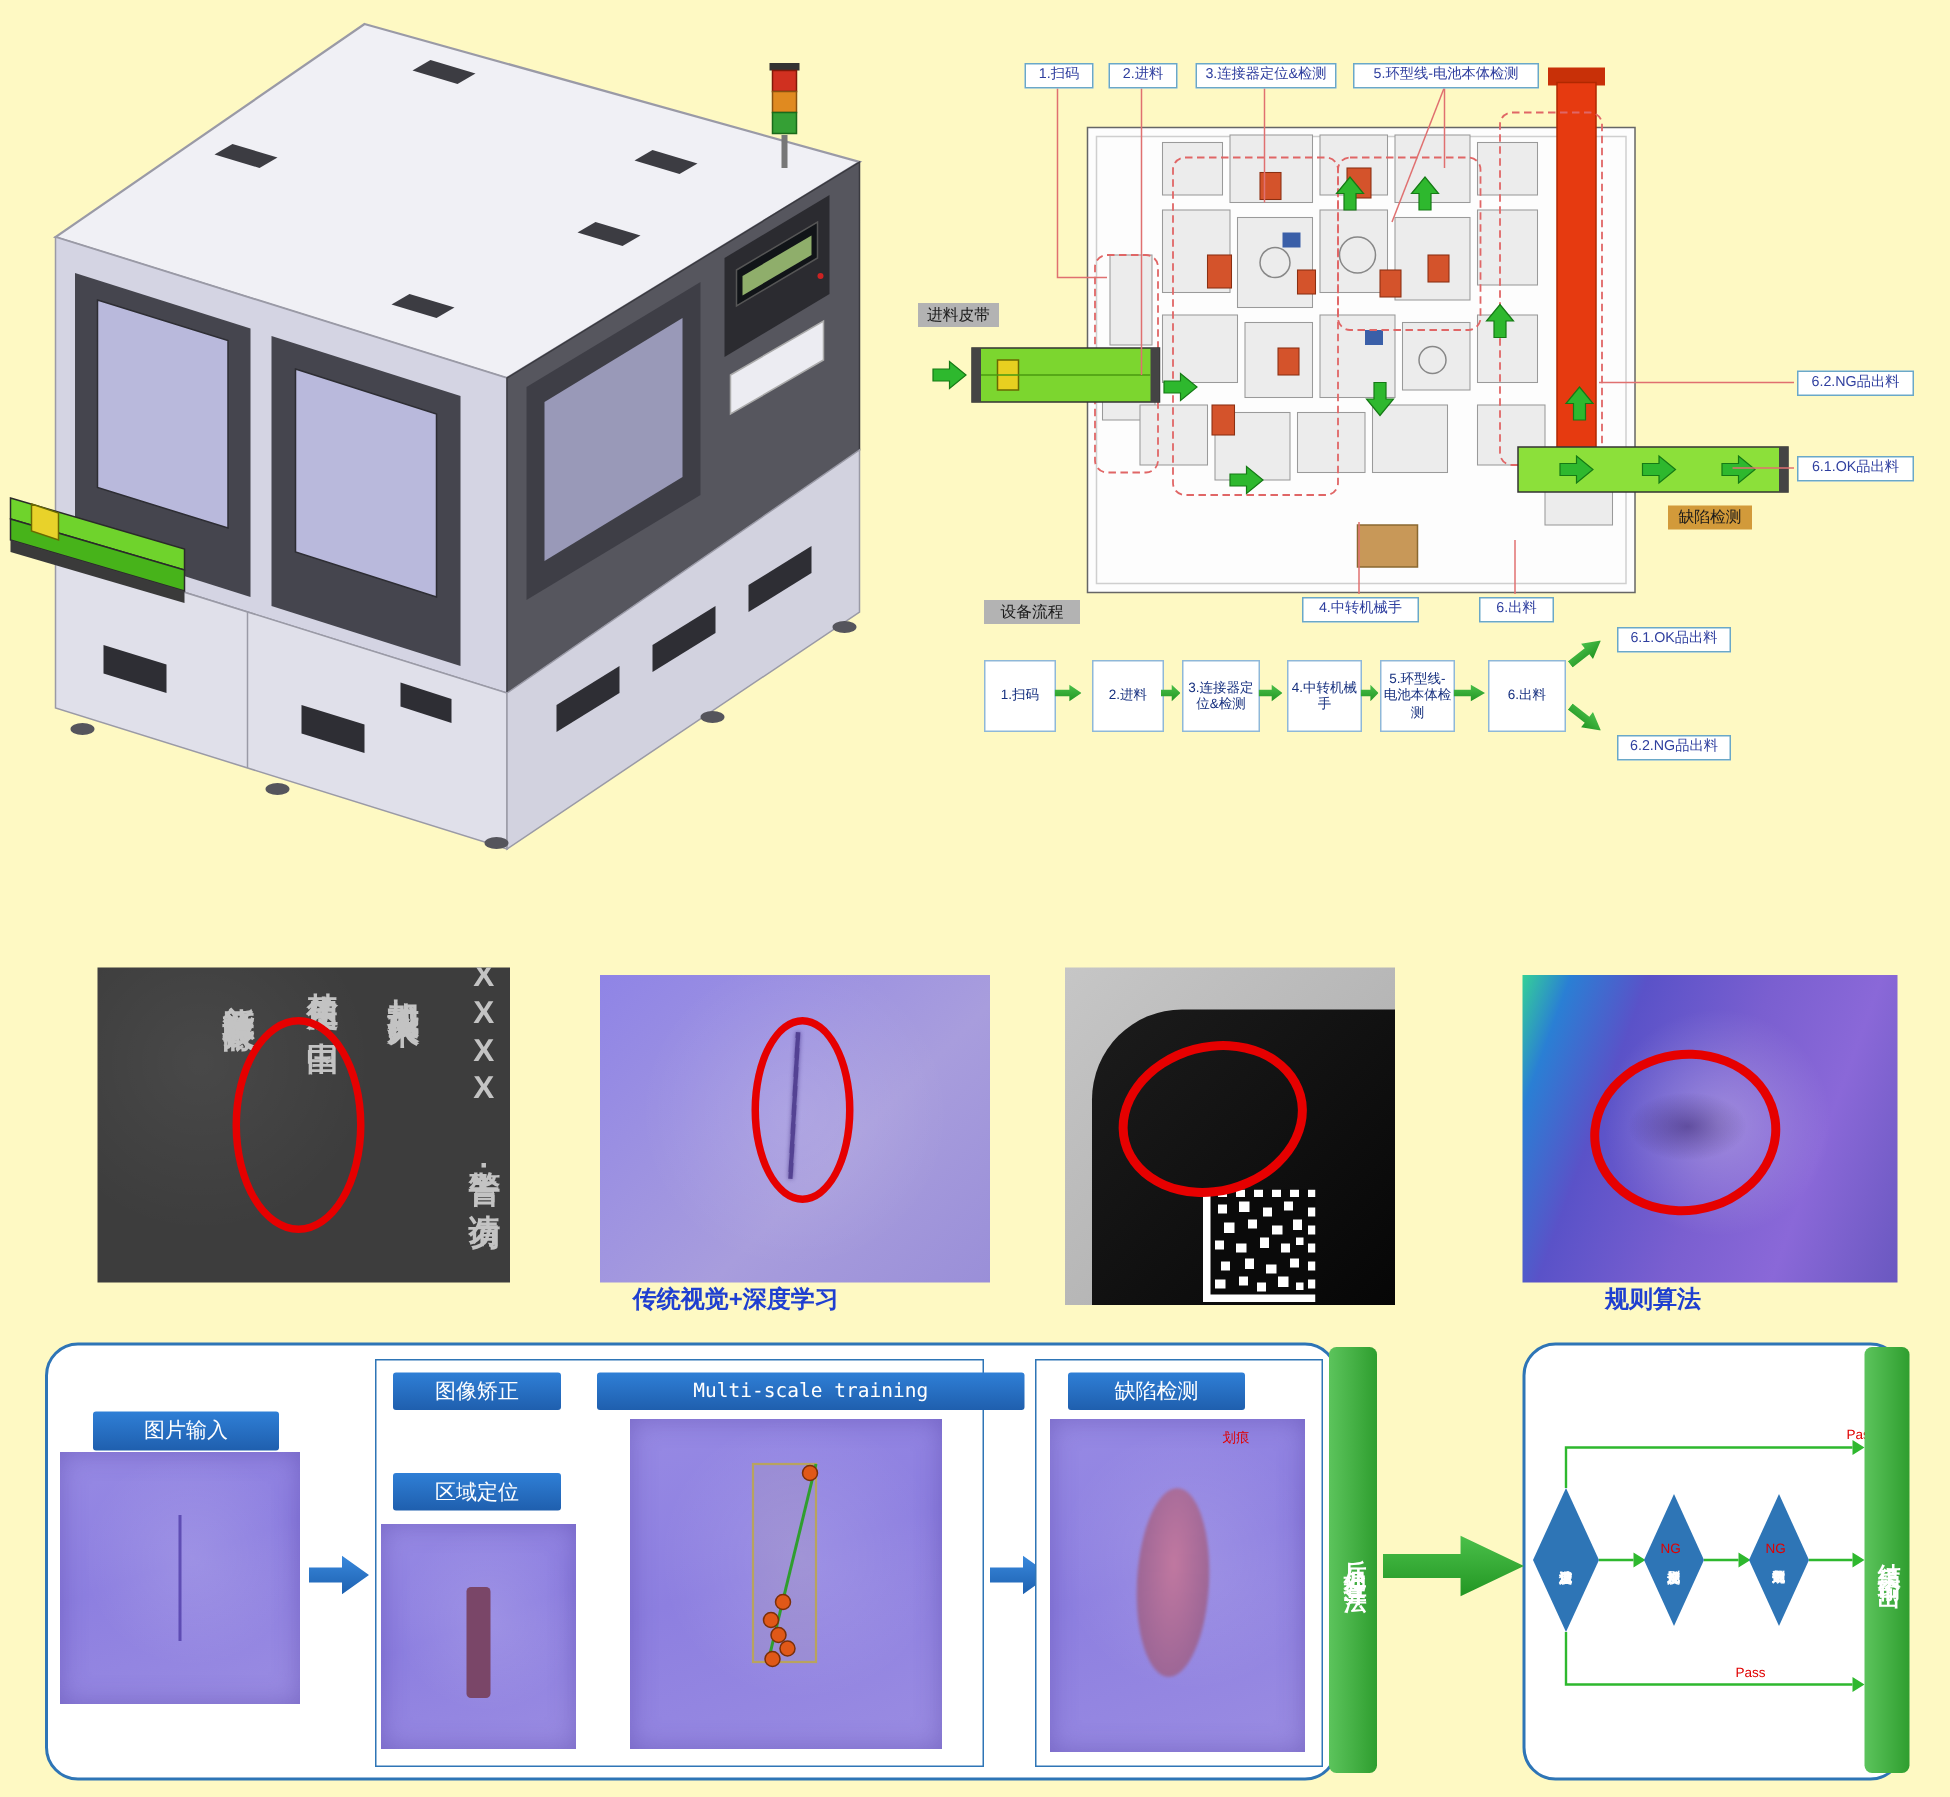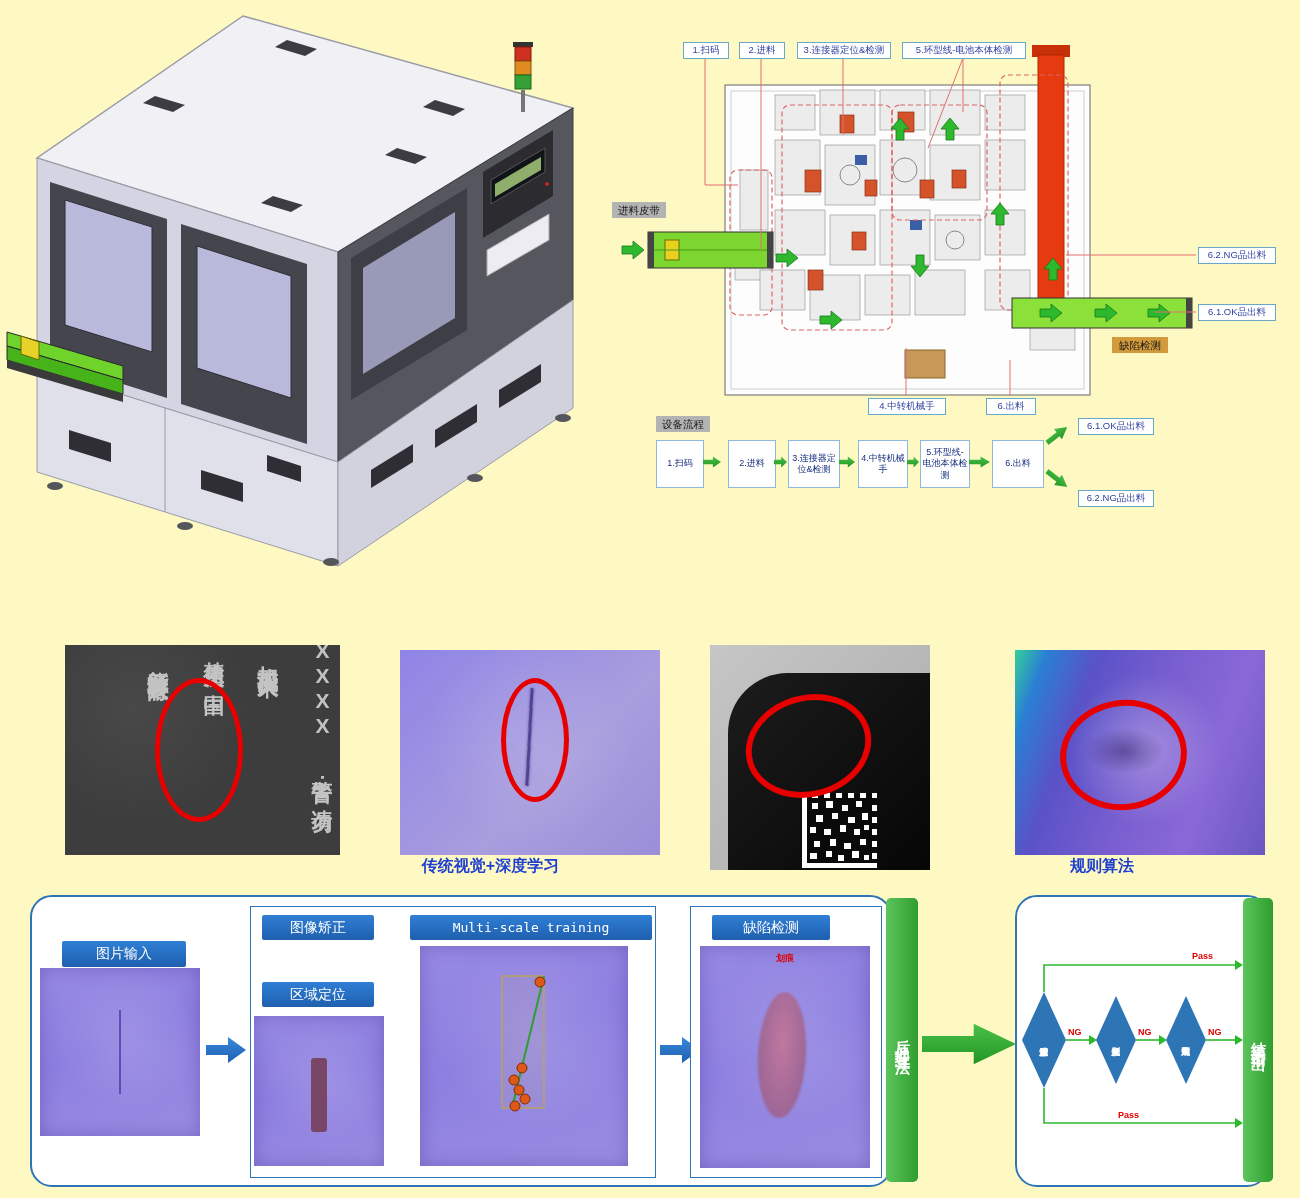--- a/index.html
+++ b/index.html
@@ -40,21 +40,21 @@
   .greenbar span{writing-mode:vertical-rl;text-orientation:upright;font-size:15px;font-weight:bold;
                  letter-spacing:5px;}
   .purpimg{position:absolute;background:
       radial-gradient(circle at 55% 42%,rgba(255,255,255,.14),transparent 55%),
       linear-gradient(160deg,#978ae4,#8d7fe0 45%,#9a8ce2);
       box-shadow:inset 0 0 18px rgba(60,40,140,.35);}
   .diamond{position:absolute;background:#2e75b6;display:flex;align-items:center;justify-content:center;
            clip-path:polygon(50% 0,100% 50%,50% 100%,0 50%);}
   .diamond span{writing-mode:vertical-rl;text-orientation:upright;color:#fff;font-size:8.5px;
                 font-weight:bold;line-height:1;}
-  .tagred{position:absolute;color:#e00000;font-size:9px;font-weight:bold;}
+  .tagred{position:absolute;color:#e00000;font-size:9px;font-weight:normal;padding-left:39px;}
 </style>
 </head>
 <body>
 
 <div class="page">
 
   <div class="abs" style="left:5px;top:0;width:590px;height:570px">
     <svg viewBox="0 0 590 570" width="590" height="570">
 
       <polygon points="238,16 568,108 333,252 32,158" fill="#f0f0f5" stroke="#9a9aa6" stroke-width="1.5"></polygon>
@@ -233,21 +233,21 @@
     <div class="callout" style="left:73px;top:22px;width:44px">1.扫码</div>
     <div class="callout" style="left:129px;top:22px;width:44px">2.进料</div>
     <div class="callout" style="left:187px;top:22px;width:92px">3.连接器定位&amp;检测</div>
     <div class="callout" style="left:292px;top:22px;width:122px">5.环型线-电池本体检测</div>
     <div class="graylab" style="left:2px;top:182px;width:54px">进料皮带</div>
     <div class="callout" style="left:588px;top:227px;width:76px">6.2.NG品出料</div>
     <div class="callout" style="left:588px;top:284px;width:76px">6.1.OK品出料</div>
     <div class="tanlab" style="left:502px;top:317px;width:56px">缺陷检测</div>
     <div class="callout" style="left:258px;top:378px;width:76px">4.中转机械手</div>
     <div class="callout" style="left:376px;top:378px;width:48px">6.出料</div>
-    <div class="graylab" style="left:46px;top:396px;width:54px">设备流程</div>
+    <div class="graylab" style="left:46px;top:380px;width:64px">设备流程</div>
 
     <div class="flowbox" style="left:46px;top:420px;width:44px;height:44px">1.扫码</div>
     <div class="arr-r" style="left:93px;top:436px;width:18px;height:12px"></div>
     <div class="flowbox" style="left:118px;top:420px;width:44px;height:44px">2.进料</div>
     <div class="arr-r" style="left:164px;top:436px;width:13px;height:12px"></div>
     <div class="flowbox" style="left:178px;top:420px;width:48px;height:44px">3.连接器定位&amp;检测</div>
     <div class="arr-r" style="left:229px;top:436px;width:16px;height:12px"></div>
     <div class="flowbox" style="left:248px;top:420px;width:46px;height:44px">4.中转机械手</div>
     <div class="arr-r" style="left:297px;top:436px;width:12px;height:12px"></div>
     <div class="flowbox" style="left:310px;top:420px;width:46px;height:44px">5.环型线-电池本体检测</div>
@@ -337,21 +337,21 @@
   </div>
   <div class="bluebar" style="left:62px;top:941px;width:124px;height:26px">图片输入</div>
   <div class="arr-r blue" style="left:206px;top:1036px;width:40px;height:28px"></div>
 
   <div class="groupbox" style="left:250px;top:906px;width:404px;height:270px"></div>
   <div class="bluebar" style="left:262px;top:915px;width:112px;height:25px">图像矫正</div>
   <div class="bluebar" style="left:262px;top:982px;width:112px;height:25px">区域定位</div>
   <div class="purpimg" style="left:254px;top:1016px;width:130px;height:150px">
     <div class="abs" style="left:57px;top:42px;width:16px;height:74px;background:#7a4668;border-radius:3px"></div>
   </div>
-  <div class="bluebar mono" style="left:410px;top:915px;width:242px;height:25px">Multi-scale training</div>
+  <div class="bluebar mono" style="left:398px;top:915px;width:285px;height:25px">Multi-scale training</div>
   <div class="purpimg" style="left:420px;top:946px;width:208px;height:220px">
     <svg width="208" height="220" viewBox="0 0 208 220">
       <rect x="82" y="30" width="42" height="132" fill="rgba(200,180,100,0.10)" stroke="#b8a35f" stroke-width="1.5"></rect>
       <line x1="124" y1="30" x2="92" y2="162" stroke="#2f9e2f" stroke-width="2"></line>
       <g fill="#e05818" stroke="#7a2f08" stroke-width="1">
         <circle cx="95" cy="160" r="5"></circle>
           <circle cx="105" cy="153" r="5"></circle>
           <circle cx="99" cy="144" r="5"></circle>
         <circle cx="94" cy="134" r="5"></circle>
           <circle cx="102" cy="122" r="5"></circle>

